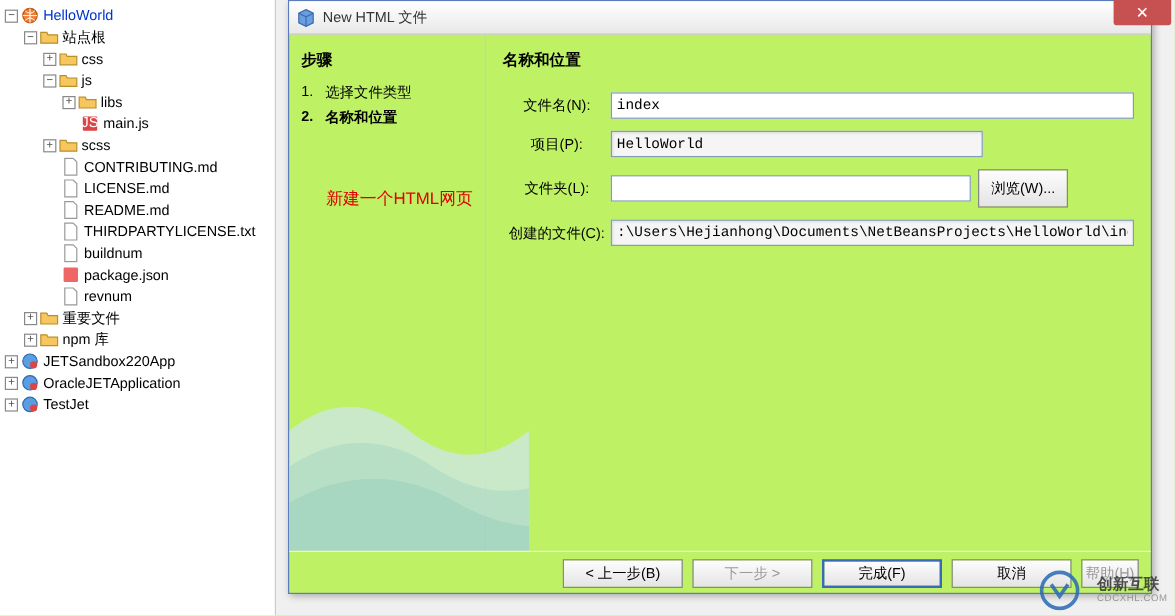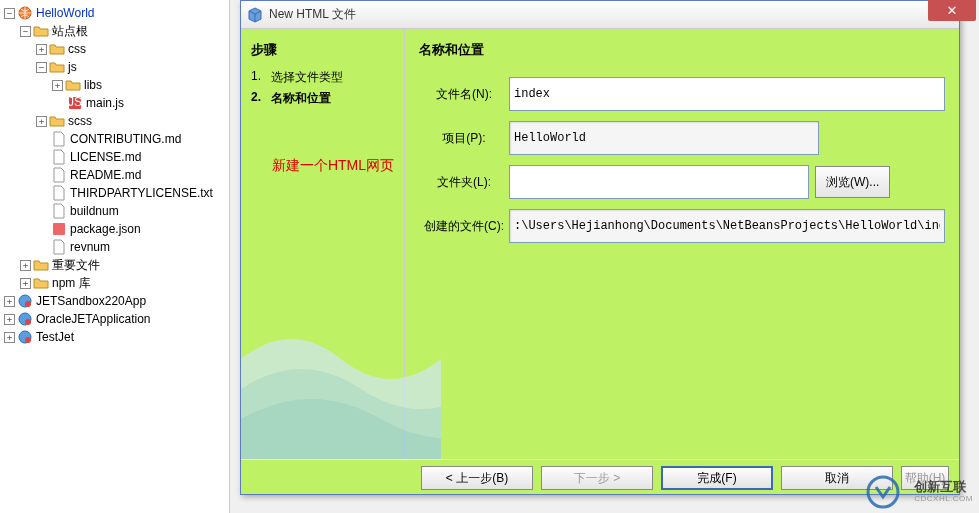--- a/index.html
+++ b/index.html
@@ -28,28 +28,28 @@
 .step-item.current { font-weight: bold; }
 .annotation { color: #d00; font-size: 14px; margin-top: 50px; text-align: right; }
 
 .wave-bg { position: absolute; bottom: 0; left: 0; width: 200px; height: 160px; overflow: hidden; opacity: 0.7; }
 .wave-bg svg { width: 100%; height: 100%; }
 
 .form-panel { flex: 1; padding: 12px 14px; }
 .form-title { font-weight: bold; font-size: 13px; margin-bottom: 18px; }
 .form-row { display: flex; align-items: center; margin-bottom: 10px; }
 .form-row label { width: 90px; font-size: 12px; text-align: center; }
-.form-row input { flex: 1; height: 34px; border: 1px solid #7f9db9; padding: 0 4px; font-family: "Courier New", monospace; font-size: 12px; background: #fff; }
+.form-row input { flex: 1; height: 22px; border: 1px solid #7f9db9; padding: 0 4px; font-family: "Courier New", monospace; font-size: 12px; background: #fff; }
 .form-row input[readonly] { background: #f5f5f5; box-shadow: inset 1px 1px 2px rgba(0,0,0,0.1); }
 .form-row .browse-btn { margin-left: 6px; height: 32px; padding: 0 10px; border: 1px solid #888; background: linear-gradient(#fdfdfd, #e4e4e4); cursor: pointer; font-size: 12px; }
 .form-row.project input { width: 310px; flex: none; }
 .form-row.folder input { width: 300px; flex: none; }
 
 .dialog-footer { height: 37px; display: flex; justify-content: flex-end; align-items: center; padding: 0 10px; gap: 8px; border-top: 1px solid #eee; }
-.dialog-footer button { height: 24px; width: 112px; border: 1px solid #888; background: linear-gradient(#fdfdfd, #e4e4e4); cursor: pointer; font-size: 12px; }
+.dialog-footer button { height: 24px; width: 100px; border: 1px solid #888; background: linear-gradient(#fdfdfd, #e4e4e4); cursor: pointer; font-size: 12px; }
 .dialog-footer button.disabled { color: #999; cursor: default; }
 .dialog-footer button.primary { border: 2px solid #3a6ab5; }
 
 
 .watermark { position: absolute; right: 6px; bottom: 4px; display: flex; align-items: center; gap: 14px; opacity: 0.85; }
 .watermark .logo { width: 34px; height: 34px; }
 .watermark .txt { display: flex; flex-direction: column; font-size: 10px; color: #555; line-height: 1.1; }
 
 .ind { display: inline-block; }
 </style>

